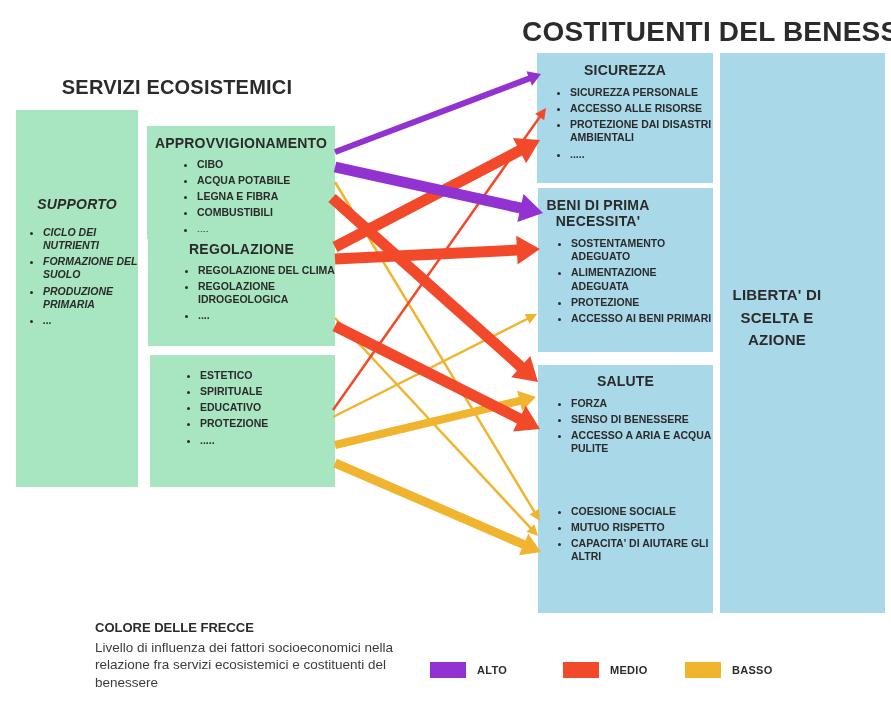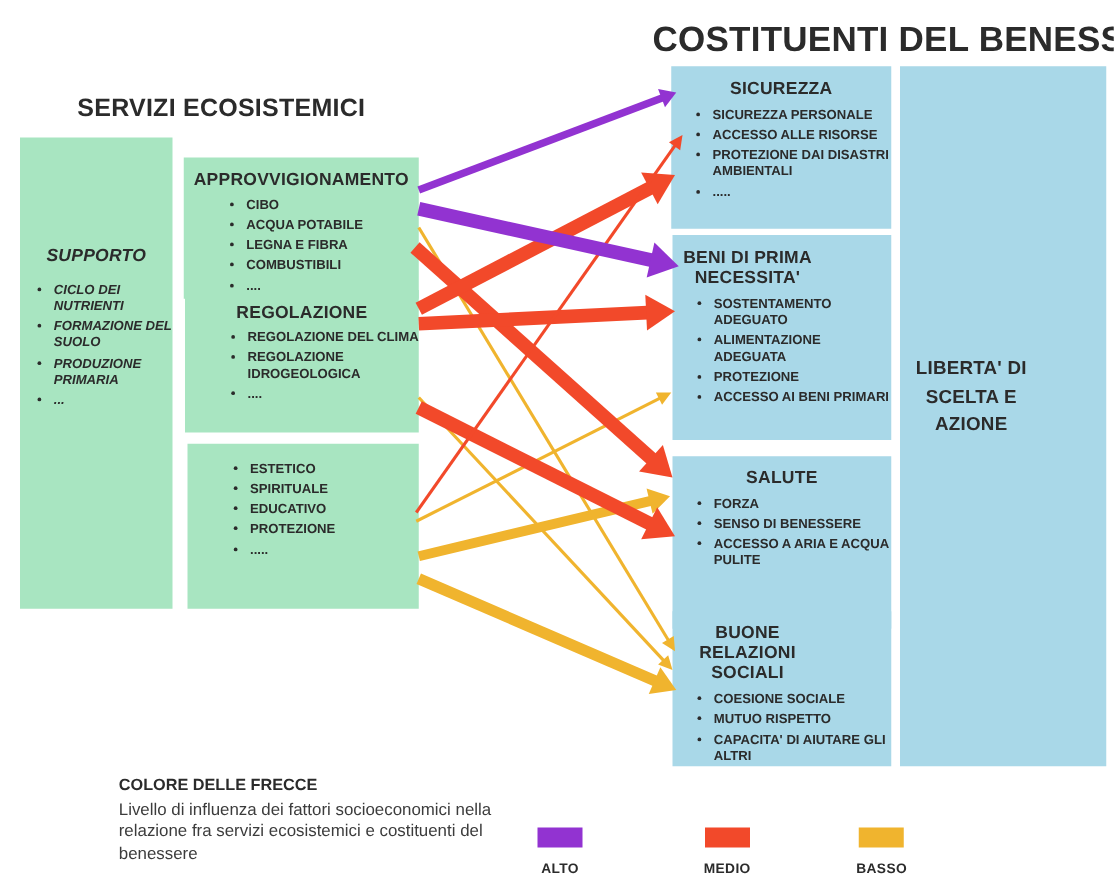--- a/index.html
+++ b/index.html
@@ -90,21 +90,21 @@
   #legend-title {
     position: absolute; left: 95px; top: 620px;
     font-size: 13px; font-weight: bold; color: #2b2b2b;
   }
   #legend-desc {
     position: absolute; left: 95px; top: 639px; width: 335px;
     font-size: 13.5px; color: #3c3c3c; line-height: 1.28;
   }
   .legend-item {
     position: absolute; top: 662px;
-    display: flex; align-items: center; gap: 11px; flex-direction: column;
+    display: flex; align-items: center; gap: 11px;
   }
   #legend-item-alto  { left: 430px; }
   #legend-item-medio { left: 563px; }
   #legend-item-basso { left: 685px; }
   .swatch { width: 36px; height: 16px; }
   .legend-label { font-size: 11px; font-weight: bold; color: #2b2b2b; letter-spacing: 0.3px; }
 </style>
 </head>
 <body>
 
@@ -176,21 +176,20 @@
   <div id="box-salute" class="box blue">
     <h3>SALUTE</h3>
     <ul>
         <li>FORZA</li>
         <li>SENSO DI BENESSERE</li>
         <li>ACCESSO A ARIA E ACQUA PULITE</li>
       </ul>
   </div>
 
   <div id="box-buone" class="box blue">
-    <h3 class="narrow-120">BUONE RELAZIONI SOCIALI</h3>
     <ul>
         <li>COESIONE SOCIALE</li>
         <li>MUTUO RISPETTO</li>
         <li>CAPACITA' DI AIUTARE GLI ALTRI</li>
       </ul>
   </div>
 
   <div id="box-liberta" class="box blue">
     <h3 class="narrow-90">LIBERTA' DI SCELTA E AZIONE</h3>
   </div>

